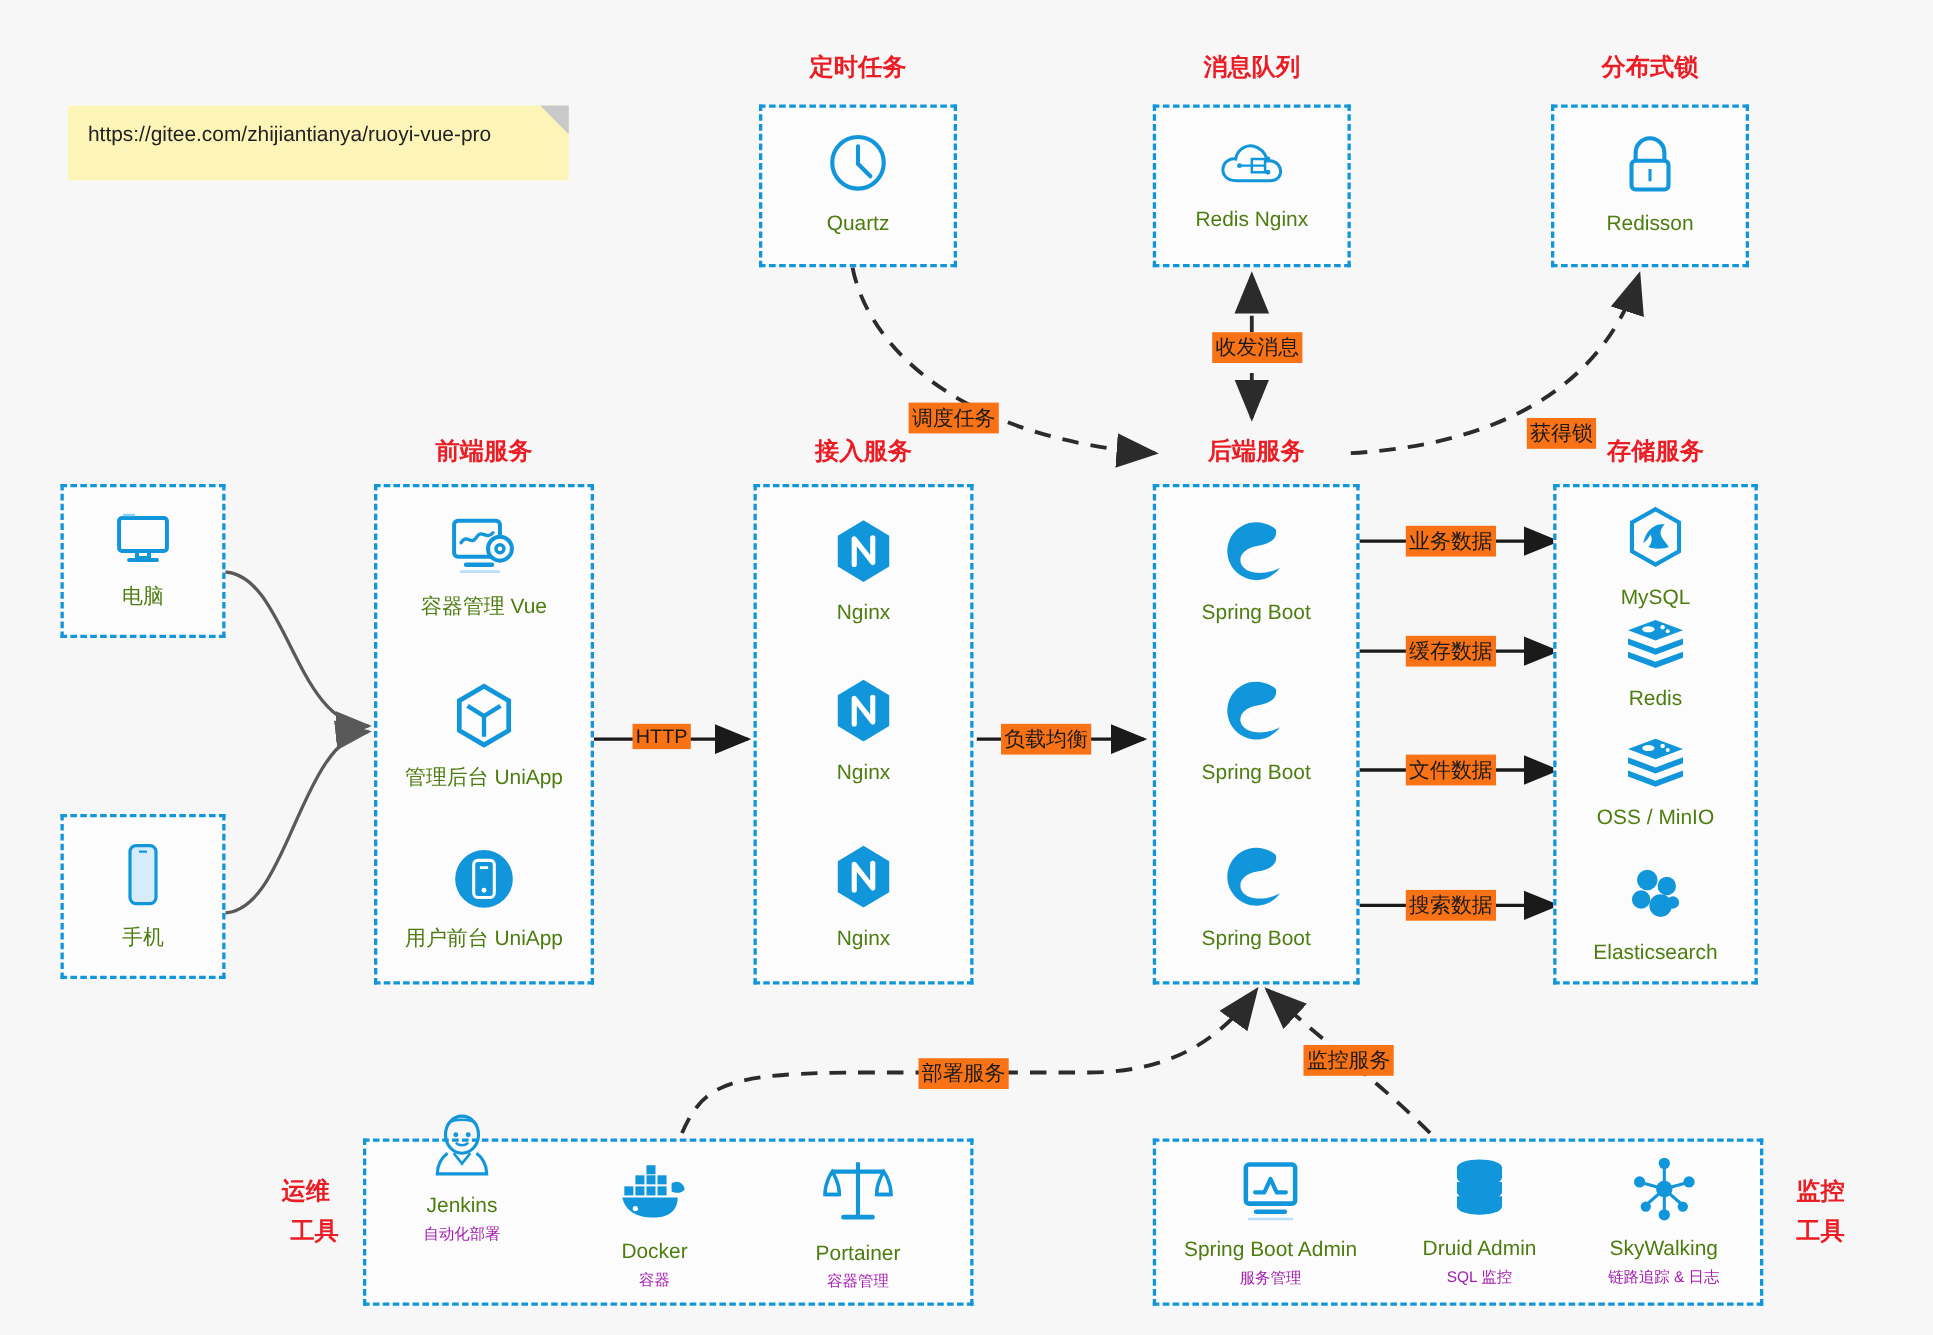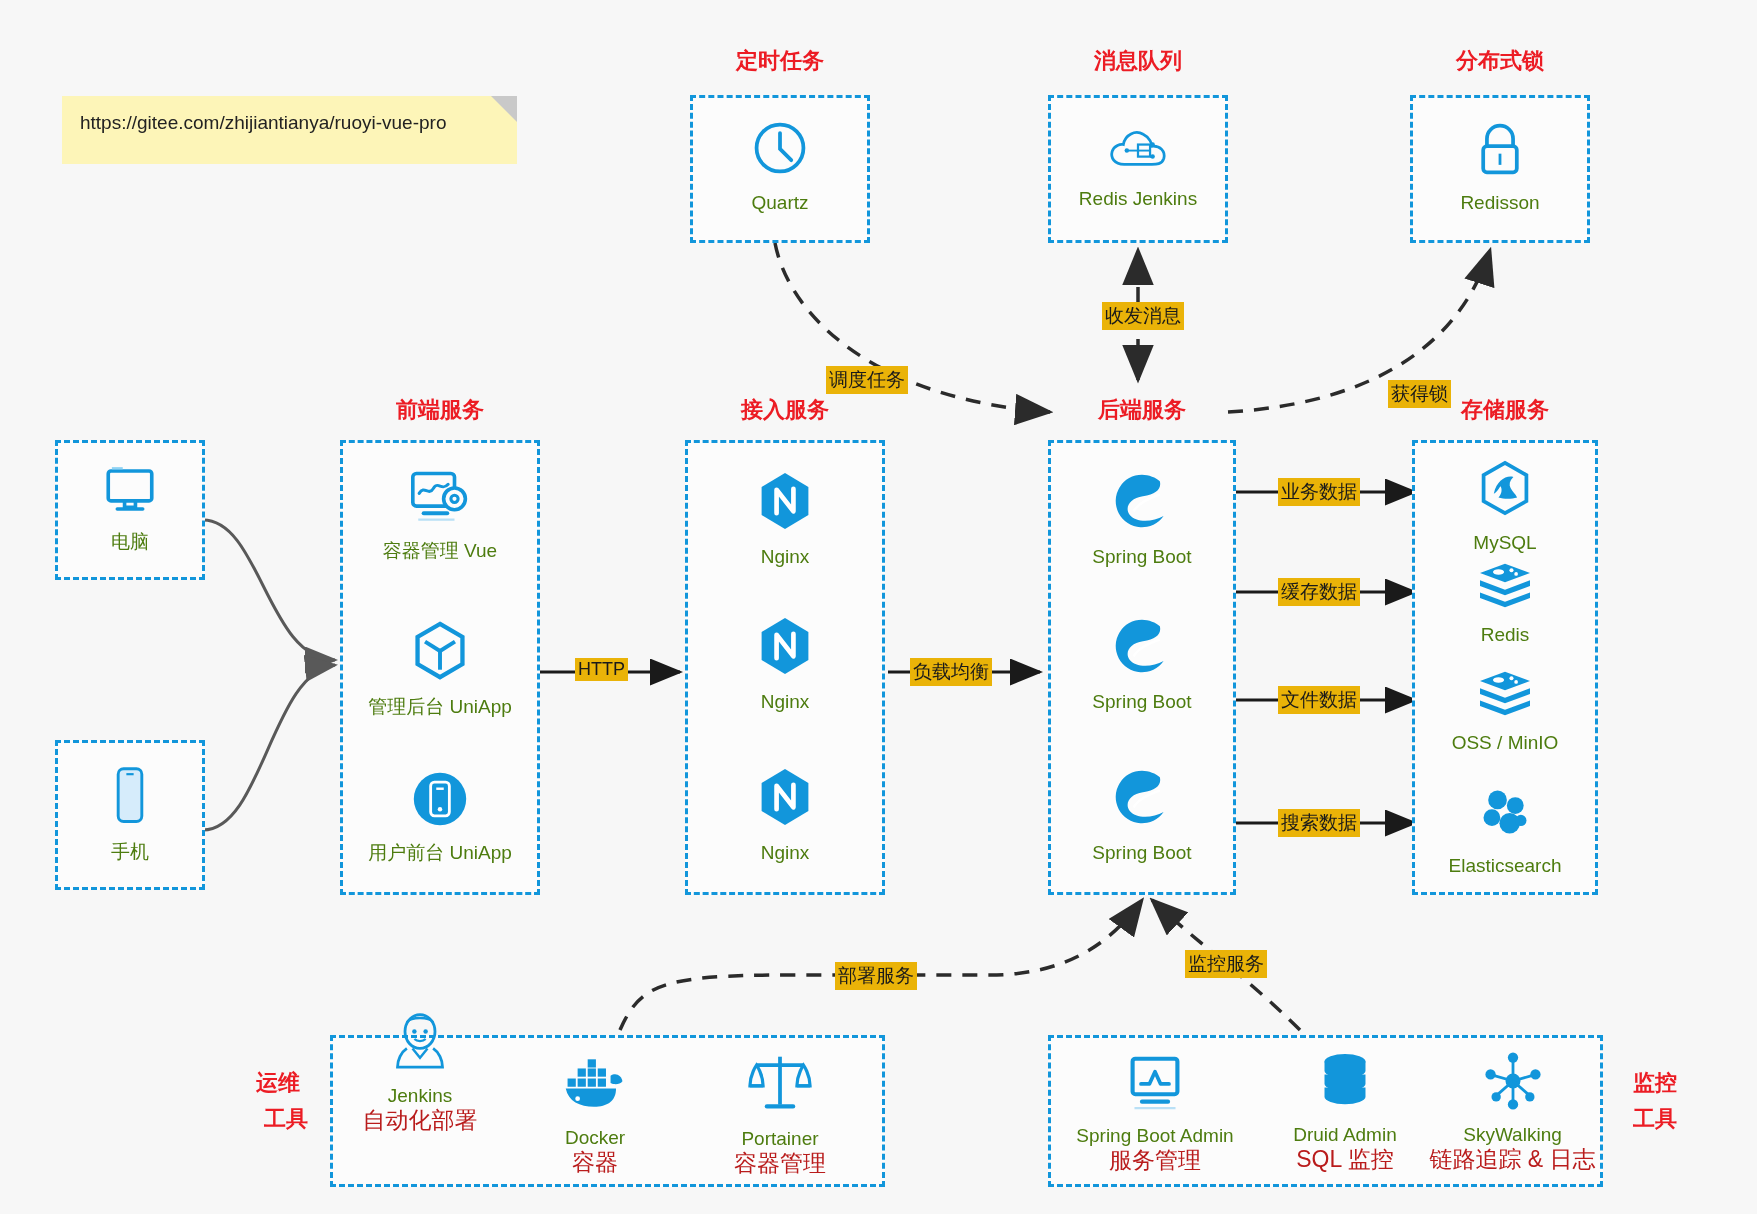--- a/index.html
+++ b/index.html
@@ -37,26 +37,26 @@
   }
 
   
   .node{
     position:absolute;display:flex;flex-direction:column;
     align-items:center;justify-content:flex-start;
   }
   .node .cap{
     margin-top:8px;font-size:19px;color:#4d7c0f;white-space:nowrap;line-height:25px;text-align:center;
   }
-  .node .cap2{font-size:23px;color:#b91c1c;white-space:nowrap;line-height:25px;text-align:center;}
+  .node .cap2{font-size:14px;color:#a21caf;white-space:nowrap;line-height:25px;text-align:center;}
   .ic{display:block;}
 
   
   .elabel{
-    position:absolute;font-size:18px;color:#1a1a1a;background:#eab308;
+    position:absolute;font-size:18px;color:#1a1a1a;background:#f97316;
     padding:1px 3px;white-space:nowrap;
   }
   .elabel.cn{font-size:19px;}
 </style>
 </head>
 <body>
 
 <div class="canvas">
 
   <svg class="wires" viewBox="0 0 1757 1214">
@@ -124,21 +124,21 @@
         <rect x="36" y="25" width="14" height="14" fill="none" stroke="#1296db" stroke-width="2.6"></rect>
         <line x1="36" y1="32" x2="50" y2="32" stroke="#1296db" stroke-width="2.2"></line>
         <line x1="24" y1="32" x2="36" y2="32" stroke="#1296db" stroke-width="2.2"></line>
         <circle cx="23" cy="32" r="2.6" fill="#1296db"></circle>
         <circle cx="53" cy="25" r="2.6" fill="#1296db"></circle>
         <circle cx="53" cy="39" r="2.6" fill="#1296db"></circle>
         <line x1="50" y1="25" x2="53" y2="25" stroke="#1296db" stroke-width="2.2"></line>
         <line x1="50" y1="39" x2="53" y2="39" stroke="#1296db" stroke-width="2.2"></line>
       </svg>
     </span>
-    <span class="cap">Redis Jenkins</span>
+    <span class="cap">Redis Nginx</span>
   </div>
 
   <div class="gtitle" style="left:1410px;top:46px;width:180px;">分布式锁</div>
   <div class="gbox" style="left:1410px;top:95px;width:180px;height:148px;"></div>
   <div class="node" style="left:1410px;top:120px;width:180px;">
     <span class="ic">
       <svg width="56" height="58" viewBox="0 0 60 62">
         <path d="M16 28 L16 20 A14 14 0 0 1 44 20 L44 28" fill="none" stroke="#1296db" stroke-width="4"></path>
         <rect x="12" y="28" width="36" height="28" rx="4" fill="none" stroke="#1296db" stroke-width="4"></rect>
         <line x1="30" y1="36" x2="30" y2="48" stroke="#1296db" stroke-width="3"></line>

